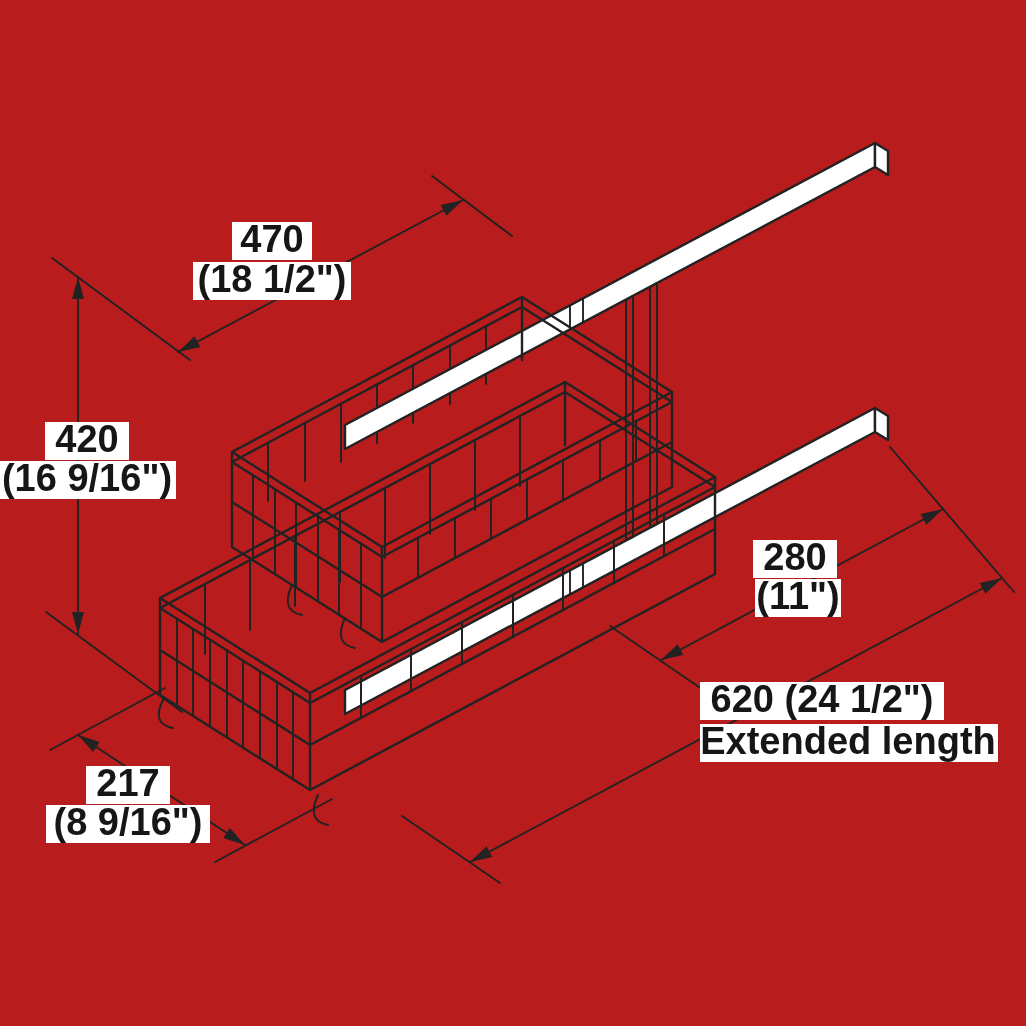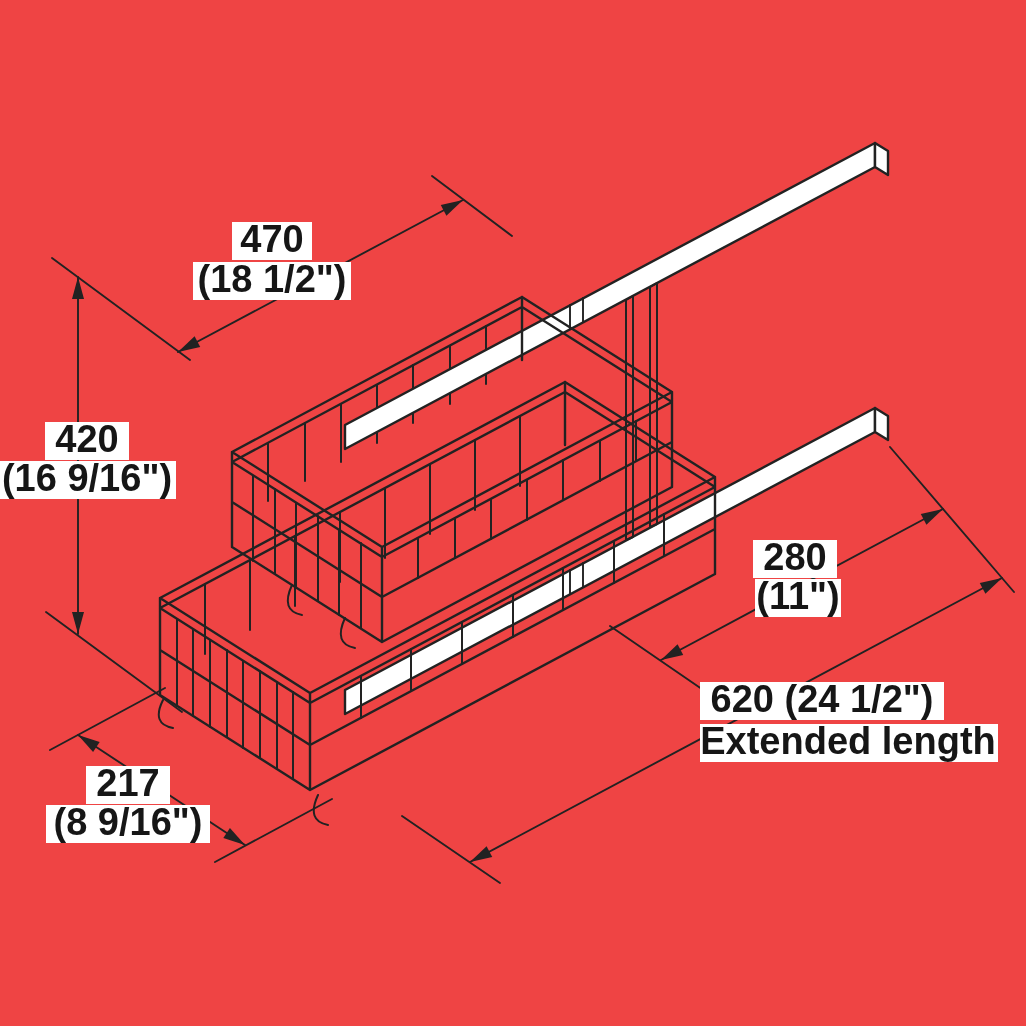--- a/index.html
+++ b/index.html
@@ -8,21 +8,21 @@
     background: #ffffff;
     width: 1026px;
     height: 1026px;
     overflow: hidden;
     font-family: "Liberation Sans", sans-serif;
   }
   .stage {
     position: relative;
     width: 1026px;
     height: 1026px;
-    background: #ef4444;
+    background: #b91c1c;
   }
   svg { display: block; }
   .frame {
     fill: none;
     stroke: #222222;
     stroke-width: 2.4;
     stroke-linecap: round;
     stroke-linejoin: round;
   }
   .wire {

